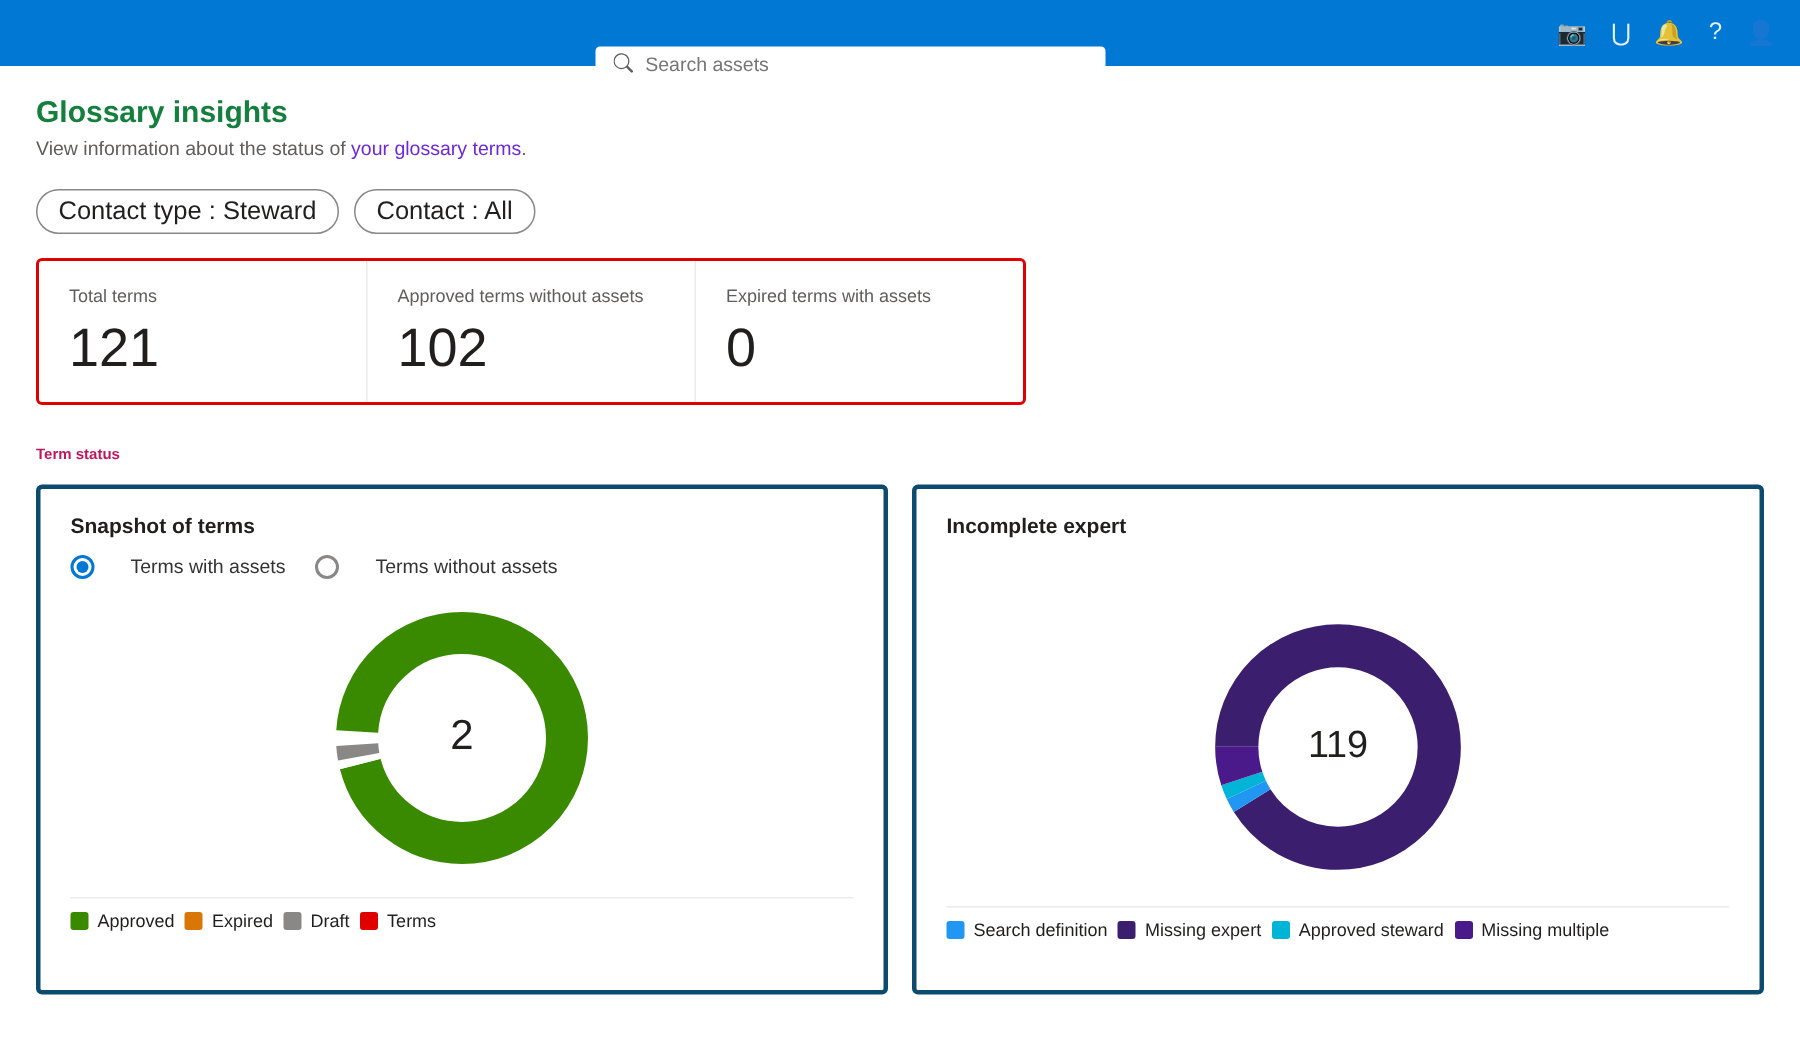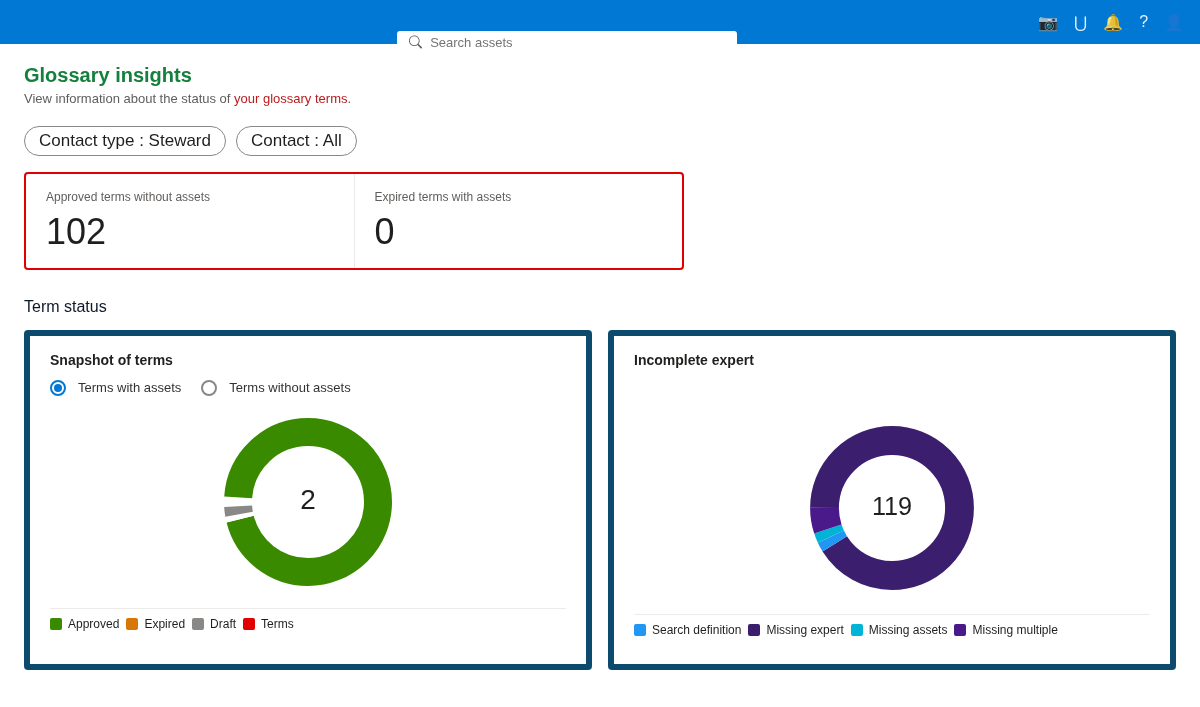--- a/index.html
+++ b/index.html
@@ -53,21 +53,21 @@
       font-size: 20px;
       font-weight: 600;
       color: #15803d;
       margin-bottom: 4px;
     }
     .page-subtitle {
       font-size: 13px;
       color: #605e5c;
       margin-bottom: 20px;
     }
-    .page-subtitle a { color: #b91c1c; text-decoration: none; }
+    .page-subtitle a { color: #6d28d9; text-decoration: none; }
 
     
     .filter-row {
       display: flex;
       gap: 10px;
       margin-bottom: 16px;
     }
     .filter-pill {
       border: 1px solid #8a8886;
       border-radius: 16px;
@@ -100,33 +100,33 @@
     }
     .stat-value {
       font-size: 36px;
       font-weight: 300;
       color: #201f1e;
       line-height: 1.1;
     }
 
     
     .section-title {
-      font-size: 16px;
-      font-weight: 400;
-      color: #0f172a;
+      font-size: 10px;
+      font-weight: 700;
+      color: #be185d;
       margin-bottom: 14px;
     }
     .charts-row {
       display: flex;
       gap: 16px;
       width: 100%;
     }
     .chart-panel {
       flex: 1;
-      border: 6px solid #0c4a6e;
+      border: 3px solid #0c4a6e;
       border-radius: 4px;
       padding: 16px 20px;
       background: #fff;
       min-height: 340px;
     }
     .chart-panel-title {
       font-size: 14px;
       font-weight: 600;
       color: #201f1e;
       margin-bottom: 12px;
@@ -135,21 +135,21 @@
     
     .radio-group {
       display: flex;
       gap: 20px;
       margin-bottom: 16px;
       align-items: center;
     }
     .radio-option {
       display: flex;
       align-items: center;
-      gap: 12px;
+      gap: 24px;
       font-size: 13px;
       cursor: pointer;
     }
     .radio-circle {
       width: 16px;
       height: 16px;
       border-radius: 50%;
       border: 2px solid #0078d4;
       display: flex;
       align-items: center;
@@ -234,20 +234,24 @@
   <div class="page-subtitle">
     View information about the status of <a>your glossary terms</a>.
   </div>
 
   <div class="filter-row">
     <button class="filter-pill">Contact type : Steward</button>
     <button class="filter-pill">Contact : All</button>
   </div>
 
   <div class="stats-container">
+    <div class="stat-card">
+      <div class="stat-label">Total terms</div>
+      <div class="stat-value">121</div>
+    </div>
     <div class="stat-card">
       <div class="stat-label">Approved terms without assets</div>
       <div class="stat-value">102</div>
     </div>
     <div class="stat-card">
       <div class="stat-label">Expired terms with assets</div>
       <div class="stat-value">0</div>
     </div>
   </div>
 
@@ -328,21 +332,21 @@
         <div class="legend-item">
           <div class="legend-dot" style="background:#2196f3;"></div>
           <span>Search definition</span>
         </div>
         <div class="legend-item">
           <div class="legend-dot" style="background:#3b1f6e;"></div>
           <span>Missing expert</span>
         </div>
         <div class="legend-item">
           <div class="legend-dot" style="background:#00b4d8;"></div>
-          <span>Missing assets</span>
+          <span>Approved steward</span>
         </div>
         <div class="legend-item">
           <div class="legend-dot" style="background:#4a1a8a;"></div>
           <span>Missing multiple</span>
         </div>
       </div>
     </div>
 
   </div>
 </div>

